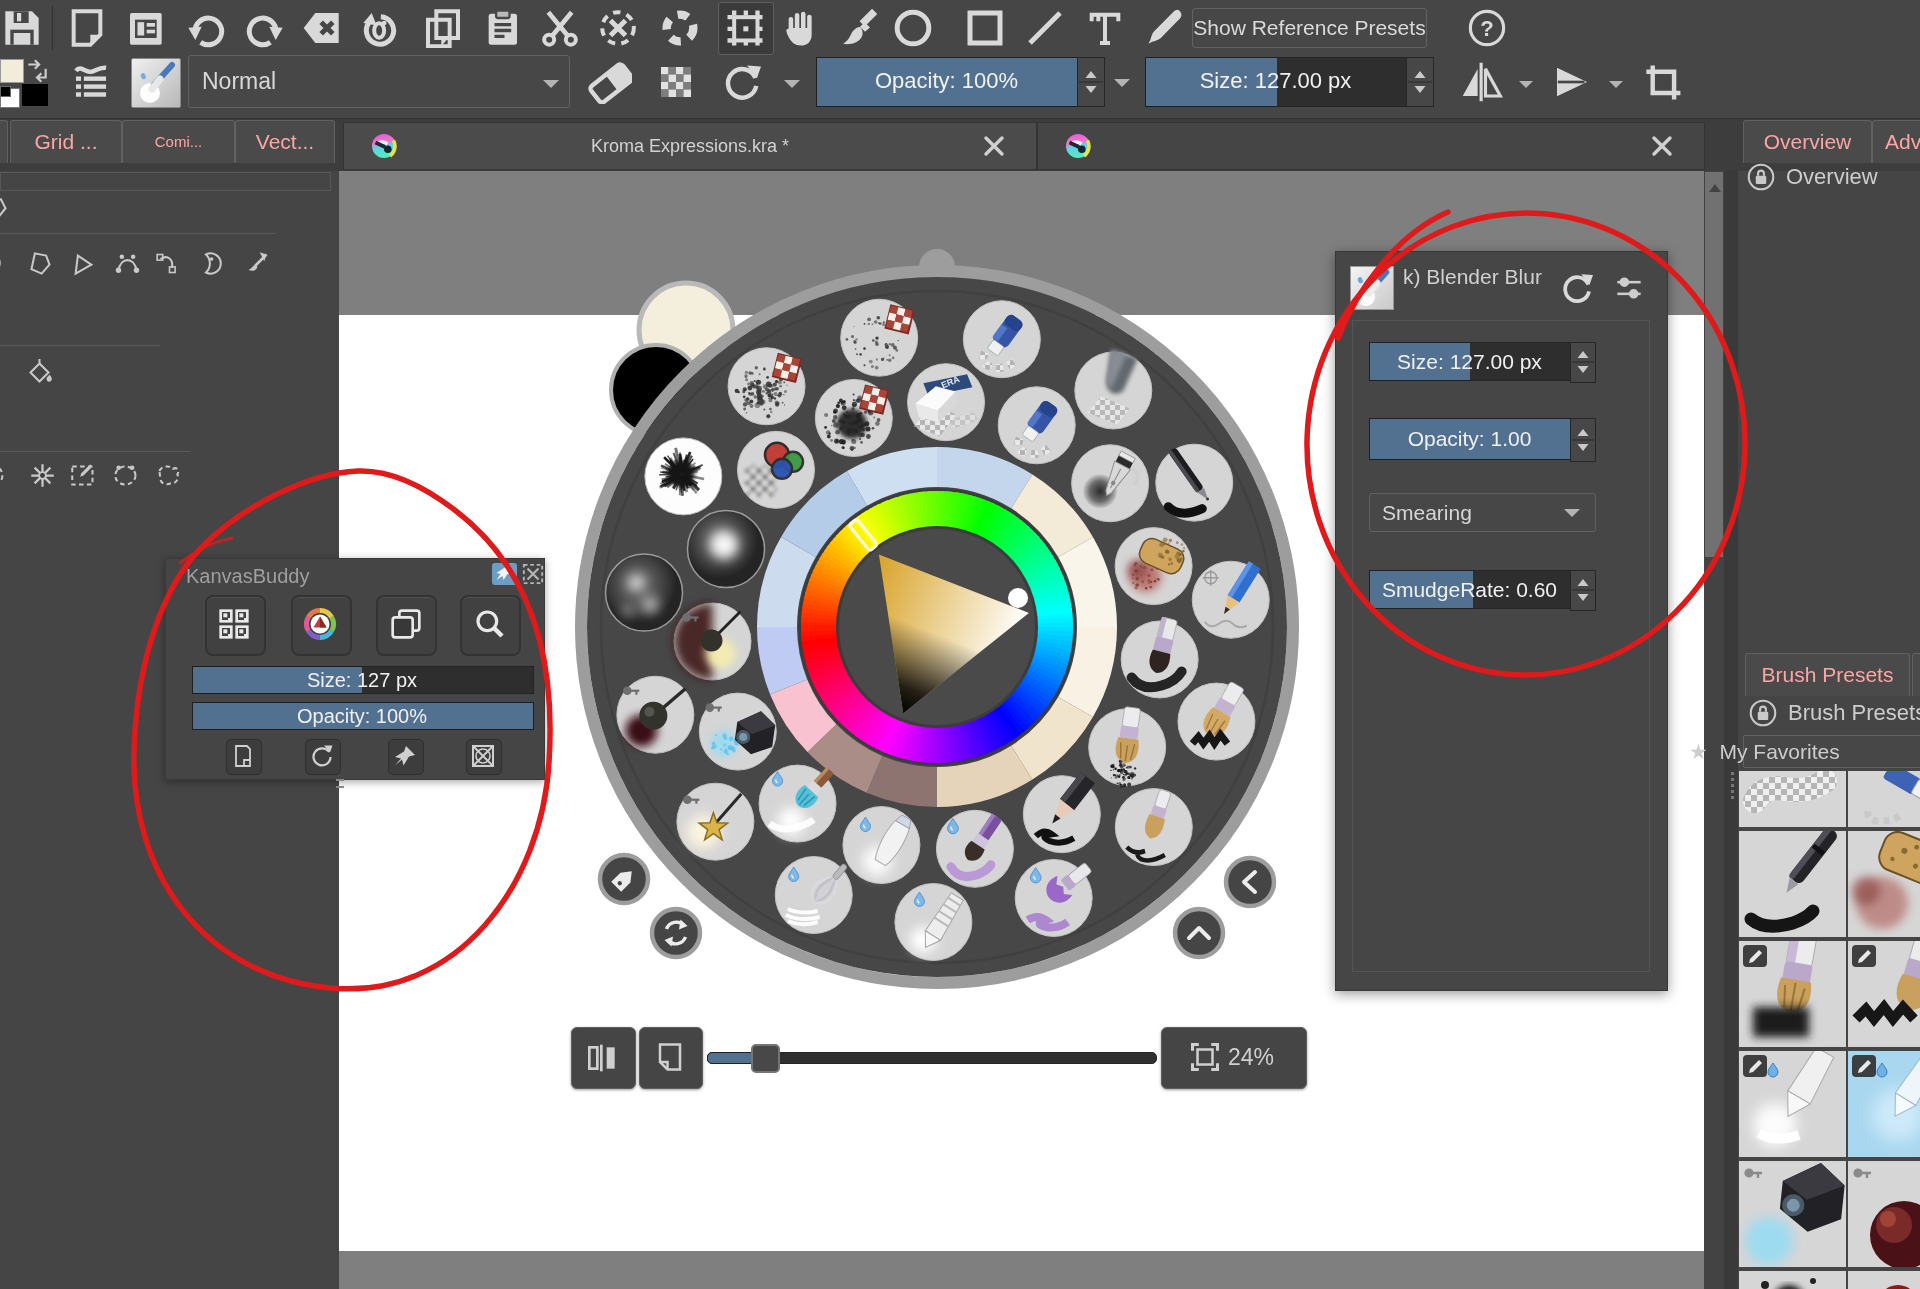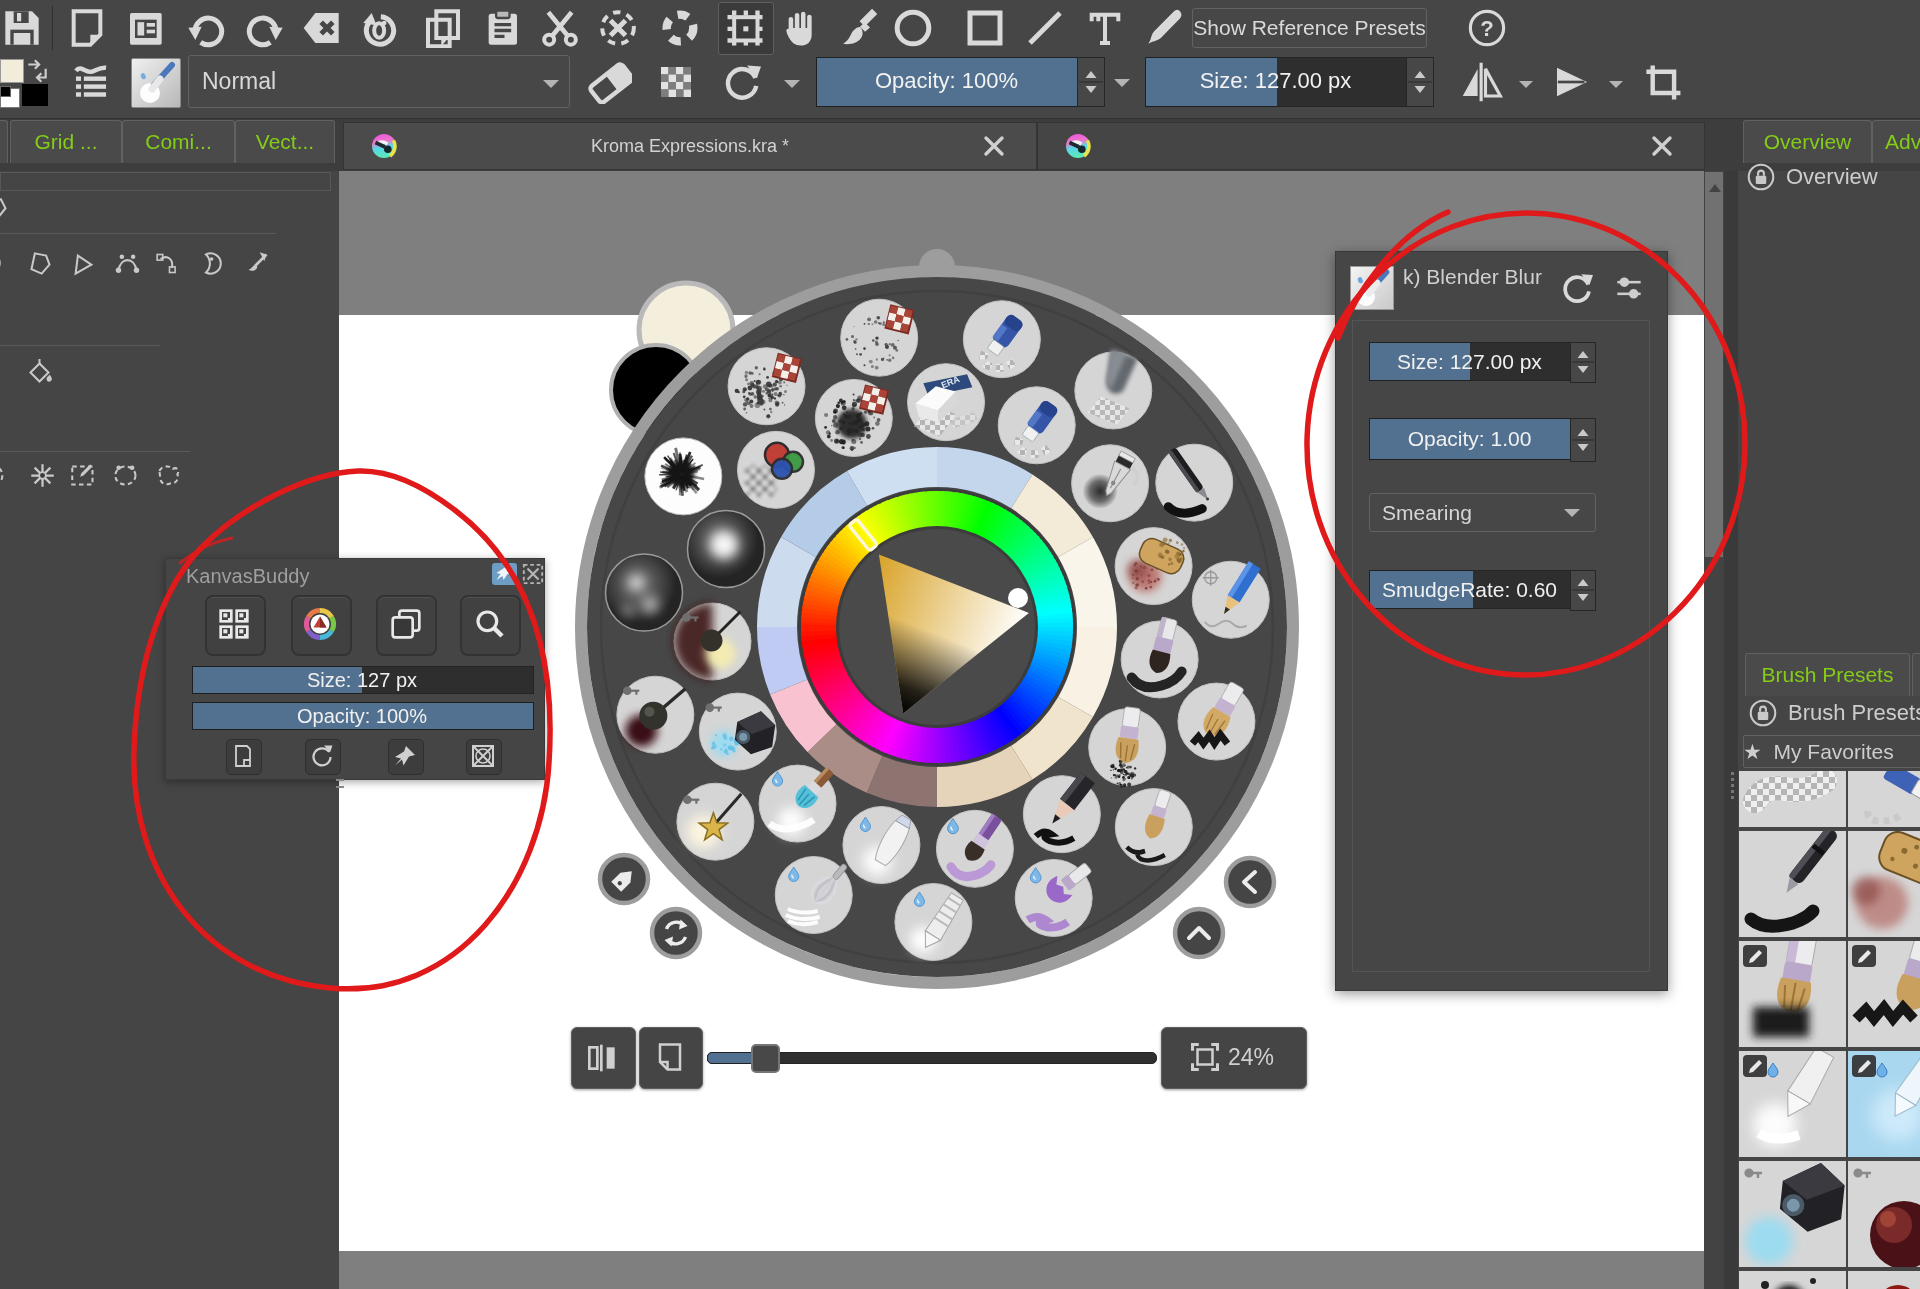--- a/index.html
+++ b/index.html
@@ -1,16 +1,16 @@
 <!DOCTYPE html>
 <html><head><meta charset="utf-8"><style>html,body{margin:0;padding:0;background:#454545;font-family:"Liberation Sans",sans-serif;}
 #root{position:relative;width:1920px;height:1289px;overflow:hidden;background:#454545;color:#d2d2d2;}
 .abs{position:absolute;}
 .btn{position:absolute;background:#474747;border:1px solid #626262;border-radius:3px;}
-.tab{position:absolute;background:#4a4a4a;border:1px solid #616161;border-bottom:none;border-radius:3px 3px 0 0;color:#84cc16;text-align:center;}
+.tab{position:absolute;background:#4a4a4a;border:1px solid #616161;border-bottom:none;border-radius:3px 3px 0 0;color:#fca5a5;text-align:center;}
 </style></head><body>
 <div id="root">
     <div class="abs" style="left:0;top:0;width:1920px;height:118px;background:#464646"></div>
     <div class="abs" style="left:52px;top:6px;width:1px;height:44px;background:#2e2e2e"></div>
     <div class="abs" style="left:718px;top:2px;width:54px;height:51px;background:#3b3b3b;border:1px solid #5f5f5f;border-radius:3px"></div>
     <svg style="position:absolute;left:2px;top:8px" width="40" height="40" viewBox="0 0 24 24">
       <path d="M2 2 h16 l4 4 v16 h-20 Z" fill="#d9d9d9"></path>
       <rect x="7" y="2" width="9" height="7" fill="#464646"></rect>
       <rect x="9" y="3" width="2.5" height="5" fill="#d9d9d9"></rect>
       <rect x="5" y="13" width="14" height="9" fill="#464646"></rect>
@@ -193,21 +193,21 @@
       <path d="M3.5 12 h16" stroke="#464646" stroke-width="1.6"></path>
     </svg>
     <div style="position:absolute;left:1609px;top:81px;width:0;height:0;border-left:7px solid transparent;border-right:7px solid transparent;border-top:7px solid #b4b4b4"></div>
     <svg style="position:absolute;left:1644px;top:63px" width="38" height="38" viewBox="0 0 24 24">
       <path d="M5.5 1.5 v17.5 h17.5" stroke="#d9d9d9" stroke-width="2.8" fill="none"></path>
       <path d="M1.5 5.5 h17.5 v17.5" stroke="#d9d9d9" stroke-width="2.8" fill="none"></path>
     </svg>
     <div class="abs" style="left:0;top:118px;width:1920px;height:53px;background:#3d3d3d;border-top:1px solid #303030"></div>
     <div class="tab" style="left:-6px;top:120px;width:12px;height:42px"></div>
     <div class="tab" style="left:10px;top:120px;width:110px;height:42px;line-height:42px;font-size:21px">Grid ...</div>
-    <div class="tab" style="left:122px;top:120px;width:111px;height:42px;line-height:42px;font-size:21px">Comi...</div>
+    <div class="tab" style="left:122px;top:120px;width:111px;height:42px;line-height:42px;font-size:15px">Comi...</div>
     <div class="tab" style="left:235px;top:120px;width:98px;height:42px;line-height:42px;font-size:21px">Vect...</div>
     <div class="abs" style="left:343px;top:122px;width:694px;height:48px;background:#4b4b4b;border:1px solid #343434;box-sizing:border-box"></div>
     <div class="abs" style="left:371px;top:133px"><svg width="26" height="26" viewBox="0 0 26 26">
         <defs>
           <linearGradient id="kg1" x1="0" y1="0" x2=".2" y2="1">
             <stop offset="0" stop-color="#f050e2"></stop>
             <stop offset=".4" stop-color="#e879c8"></stop>
             <stop offset=".62" stop-color="#58d8e8"></stop>
             <stop offset="1" stop-color="#5ae8b8"></stop>
           </linearGradient>
@@ -325,21 +325,21 @@
     <div class="abs" style="left:1786px;top:163px;height:28px;line-height:28px;font-size:22px;color:#cdcdcd;white-space:nowrap">Overview</div>
     <div class="tab" style="left:1745px;top:653px;width:163px;height:42px;line-height:42px;font-size:21px">Brush Presets</div>
     <div class="tab" style="left:1912px;top:653px;width:20px;height:42px"></div>
     <svg style="position:absolute;left:1749px;top:699px" width="28" height="28" viewBox="0 0 24 24">
       <circle cx="12" cy="12" r="10.5" stroke="#c9c9c9" stroke-width="1.8" fill="none"></circle>
       <rect x="7.5" y="11" width="9" height="7" rx="1" fill="#c9c9c9"></rect>
       <path d="M9.5 11 v-2 a2.5 2.5 0 0 1 5 0 v2" stroke="#c9c9c9" stroke-width="1.8" fill="none"></path>
     </svg>
     <div class="abs" style="left:1788px;top:699px;height:28px;line-height:28px;font-size:22px;color:#cdcdcd;white-space:nowrap">Brush Presets</div>
     <div class="btn" style="left:1743px;top:735px;width:190px;height:31px;border-radius:2px"></div>
-    <div class="abs" style="left:1743px;top:735px;height:25px;line-height:33px;font-size:21px;color:#cdcdcd">★&nbsp; My Favorites</div>
+    <div class="abs" style="left:1689px;top:735px;height:25px;line-height:33px;font-size:21px;color:#cdcdcd">★&nbsp; My Favorites</div>
     <div class="abs" style="left:1731px;top:772px;width:3px;height:3px;background:#777"></div>
     <div class="abs" style="left:1731px;top:778px;width:3px;height:3px;background:#777"></div>
     <div class="abs" style="left:1731px;top:784px;width:3px;height:3px;background:#777"></div>
     <div class="abs" style="left:1731px;top:790px;width:3px;height:3px;background:#777"></div>
     <div class="abs" style="left:1731px;top:796px;width:3px;height:3px;background:#777"></div>
     <div class="abs" style="left:1739px;top:771px;width:107px;height:56px;background:#d6d6d6;overflow:hidden"><svg width="107" height="56" viewBox="0 0 107 56">
         <defs>
           <pattern id="ckg2" width="12" height="12" patternUnits="userSpaceOnUse">
             <rect width="12" height="12" fill="#efefef"></rect>
             <rect width="6" height="6" fill="#b5b5b5"></rect>

